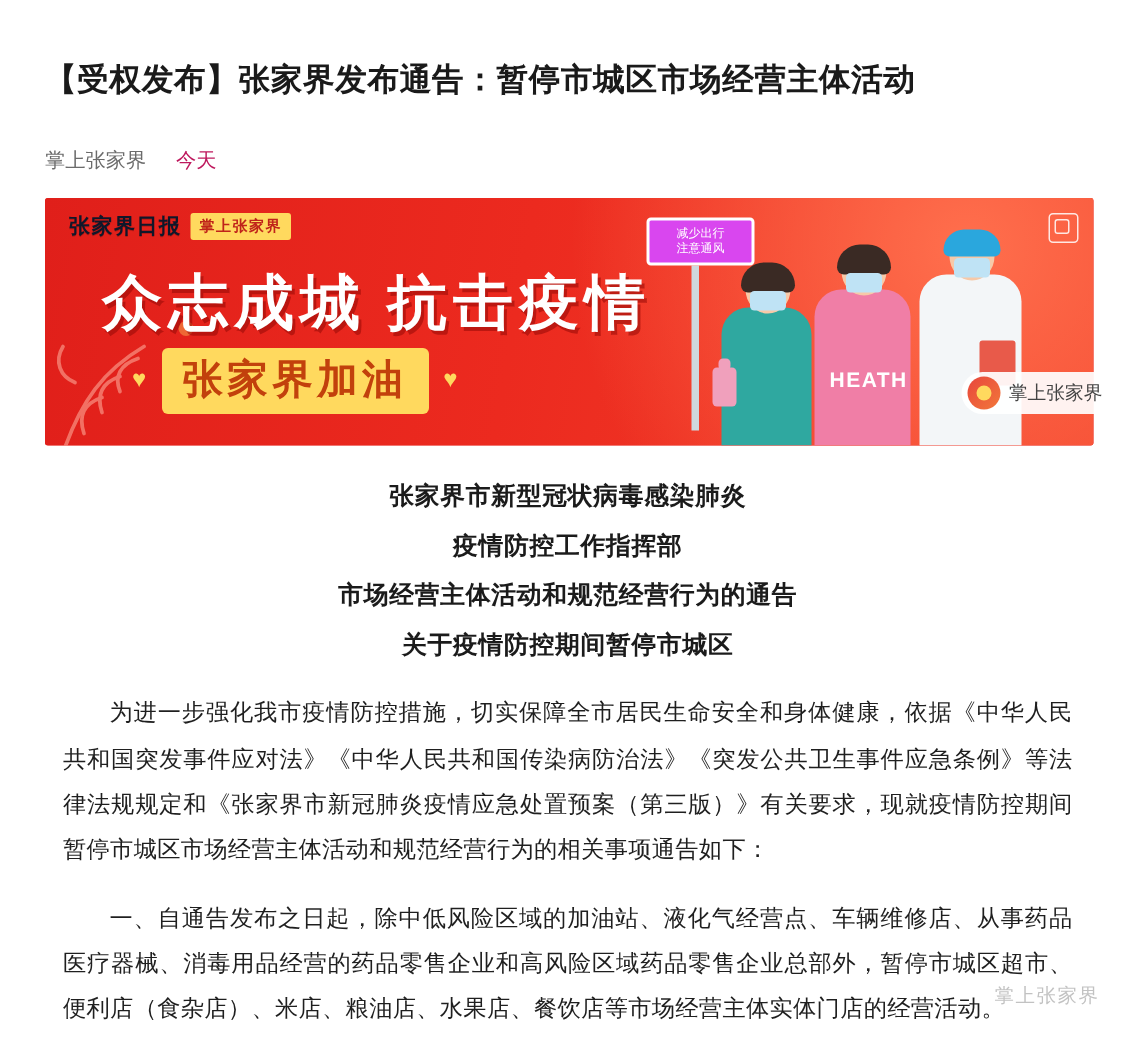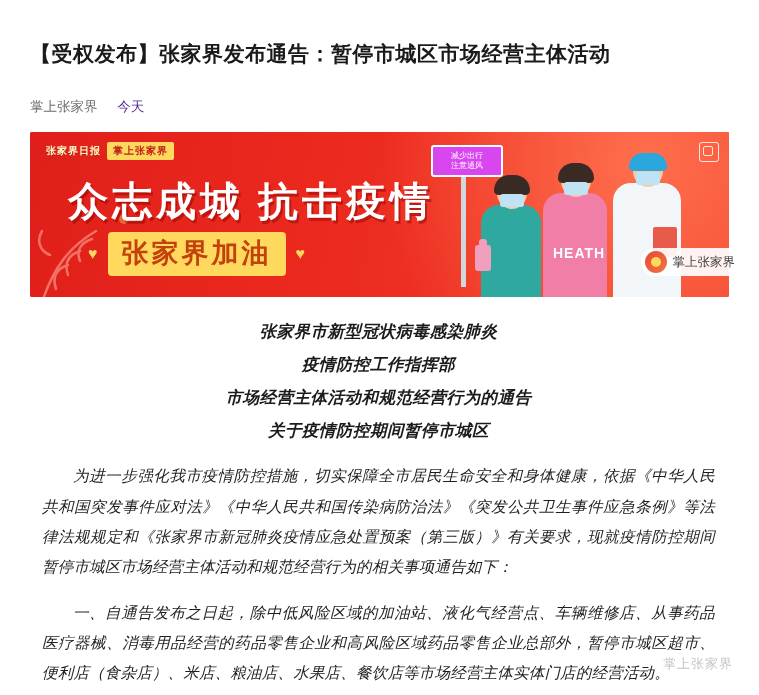--- a/index.html
+++ b/index.html
@@ -32,21 +32,21 @@
   .meta-row {
     padding: 16px 30px 0 30px;
     font-size: 13.5px;
     color: #8a8a8a;
   }
   .meta-row .account {
     color: #6b6b6b;
   }
   .meta-row .date {
     margin-left: 16px;
-    color: #4c1d95;
+    color: #be185d;
   }
 
   
   .banner-wrap {
     margin: 16px 30px 0 30px;
     position: relative;
     height: 165px;
     border-radius: 2px;
     overflow: hidden;
     background: #e8241f;
@@ -68,23 +68,23 @@
   }
   .banner-logo {
     position: absolute;
     left: 16px;
     top: 10px;
     display: flex;
     align-items: center;
     gap: 6px;
   }
   .banner-logo .lg-cn {
-    color: #fef9c3;
+    color: #0f172a;
     font-family: "Liberation Serif", serif;
-    font-size: 10px;
+    font-size: 14px;
     font-weight: bold;
     letter-spacing: 1px;
     text-shadow: 0 1px 0 rgba(0,0,0,.2);
   }
   .banner-logo .lg-pill {
     background: #ffd95e;
     color: #c0231a;
     font-size: 10px;
     font-weight: bold;
     padding: 2px 6px;
@@ -160,21 +160,20 @@
     position: absolute;
     left: 3px; top: 3px;
     width: 8px; height: 8px;
     border: 1.5px solid rgba(255,255,255,.85);
     border-radius: 2px;
   }
 
   
   .doc {
     padding: 18px 44px 0 42px;
-    font-style: italic;
   }
   .doc-heading {
     text-align: center;
     font-size: 16.5px;
     font-weight: bold;
     color: #1b1b1b;
     line-height: 2.0;
     letter-spacing: 0.5px;
   }
   .doc-para {

